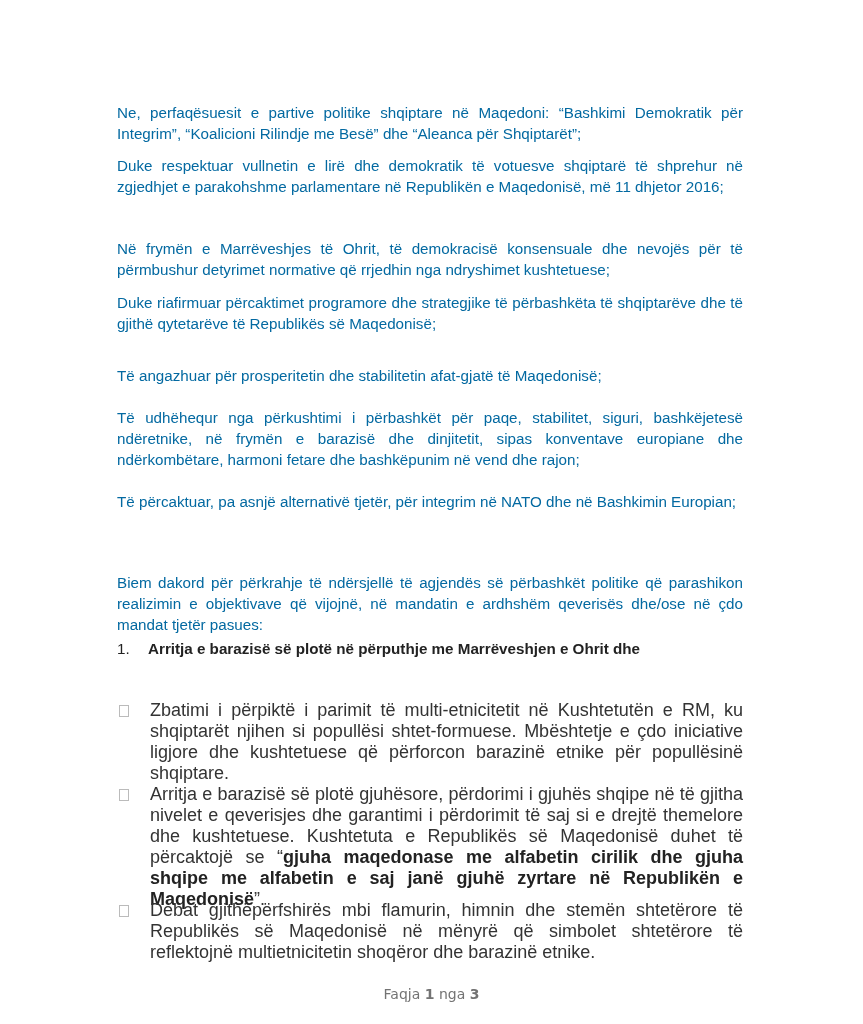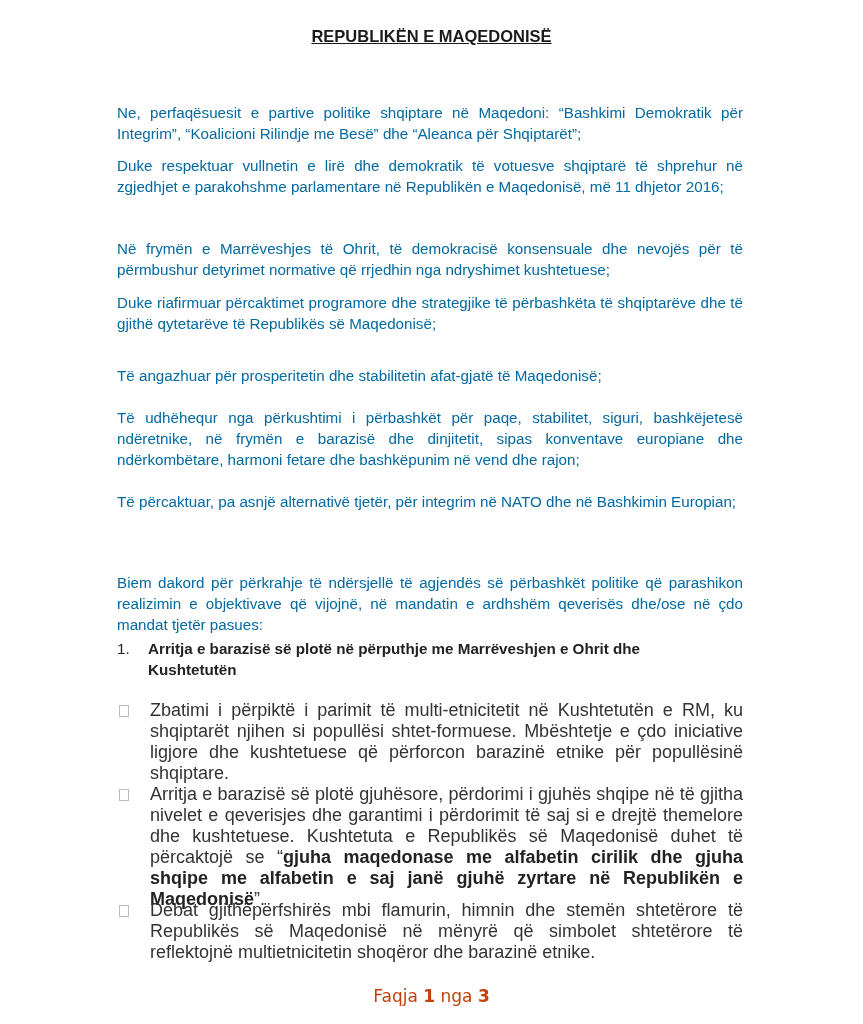--- a/index.html
+++ b/index.html
@@ -11,42 +11,40 @@
           text-align: justify; color: #0369a1; }
   .num-item { position: absolute; left: 117px; width: 626px; font-size: 15.2px; line-height: 21px; font-weight: bold; color: #222; }
   .num-item .num { position: absolute; left: 0; font-weight: normal; }
   .num-item .txt { display: block; padding-left: 31px; text-indent: 0; text-align: justify; }
   .num-item .txt2 { display: block; padding-left: 31px; }
   .bullet-item { position: absolute; left: 117px; width: 626px; font-size: 18px; line-height: 21px; color: #333; }
   .bullet-item .box { position: absolute; left: 2px; top: 5px; width: 8px; height: 10px; border: 1px solid #bbb; }
   .bullet-item .btxt { display: block; padding-left: 33px; text-align: justify; }
   .bullet-item b { color: #222; }
   .footer { position: absolute; top: 986px; left: 0; width: 863px; text-align: center;
-            font-family: "DejaVu Sans", sans-serif; font-size: 17px; color: #c2410c; }
+            font-family: "DejaVu Sans", sans-serif; font-size: 14px; color: #737373; }
 </style>
 </head>
 <body>
 
 <div class="title">
-  <div>REPUBLIKËN E MAQEDONISË</div>
 </div>
 
 <div class="para" style="top:102px;">Ne, perfaqësuesit e partive politike shqiptare në Maqedoni: “Bashkimi Demokratik për Integrim”, “Koalicioni Rilindje me Besë” dhe “Aleanca për Shqiptarët”;</div>
 <div class="para" style="top:155px;">Duke respektuar vullnetin e lirë dhe demokratik të votuesve shqiptarë të shprehur në zgjedhjet e parakohshme parlamentare në Republikën e Maqedonisë, më 11 dhjetor 2016;</div>
 <div class="para" style="top:238px;">Në frymën e Marrëveshjes të Ohrit, të demokracisë konsensuale dhe nevojës për të përmbushur detyrimet normative që rrjedhin nga ndryshimet kushtetuese;</div>
 <div class="para" style="top:292px;">Duke riafirmuar përcaktimet programore dhe strategjike të përbashkëta të shqiptarëve dhe të gjithë qytetarëve të Republikës së Maqedonisë;</div>
 <div class="para" style="top:365px;">Të angazhuar për prosperitetin dhe stabilitetin afat-gjatë të Maqedonisë;</div>
 <div class="para" style="top:407px;">Të udhëhequr nga përkushtimi i përbashkët për paqe, stabilitet, siguri, bashkëjetesë ndëretnike, në frymën e barazisë dhe dinjitetit, sipas konventave europiane dhe ndërkombëtare, harmoni fetare dhe bashkëpunim në vend dhe rajon;</div>
 <div class="para" style="top:491px;">Të përcaktuar, pa asnjë alternativë tjetër, për integrim në NATO dhe në Bashkimin Europian;</div>
 <div class="para" style="top:572px;">Biem dakord për përkrahje të ndërsjellë të agjendës së përbashkët politike që parashikon realizimin e objektivave që vijojnë, në mandatin e ardhshëm qeverisës dhe/ose në çdo mandat tjetër pasues:</div>
 
 <div class="num-item" style="top:638px;">
   <span class="num">1.</span>
   <span class="txt">Arritja e barazisë së plotë në përputhje me Marrëveshjen e Ohrit dhe</span>
-  <span class="txt2">Kushtetutën</span>
 </div>
 
 <div class="bullet-item" style="top:700px;">
   <span class="box"></span>
   <span class="btxt">Zbatimi i përpiktë i parimit të multi-etnicitetit në Kushtetutën e RM, ku shqiptarët njihen si popullësi shtet-formuese. Mbështetje e çdo iniciative ligjore dhe kushtetuese që përforcon barazinë etnike për popullësinë shqiptare.</span>
 </div>
 
 <div class="bullet-item" style="top:784px;">
   <span class="box"></span>
   <span class="btxt"><span>Arritja e barazisë së plotë gjuhësore, përdorimi i gjuhës shqipe në të gjitha nivelet e qeverisjes dhe garantimi i përdorimit të saj si e drejtë themelore dhe kushtetuese. Kushtetuta e Republikës së Maqedonisë duhet të përcaktojë se “</span><b>gjuha maqedonase me alfabetin cirilik dhe gjuha shqipe me alfabetin e saj janë gjuhë zyrtare në Republikën e Maqedonisë</b><span>”.</span></span>

